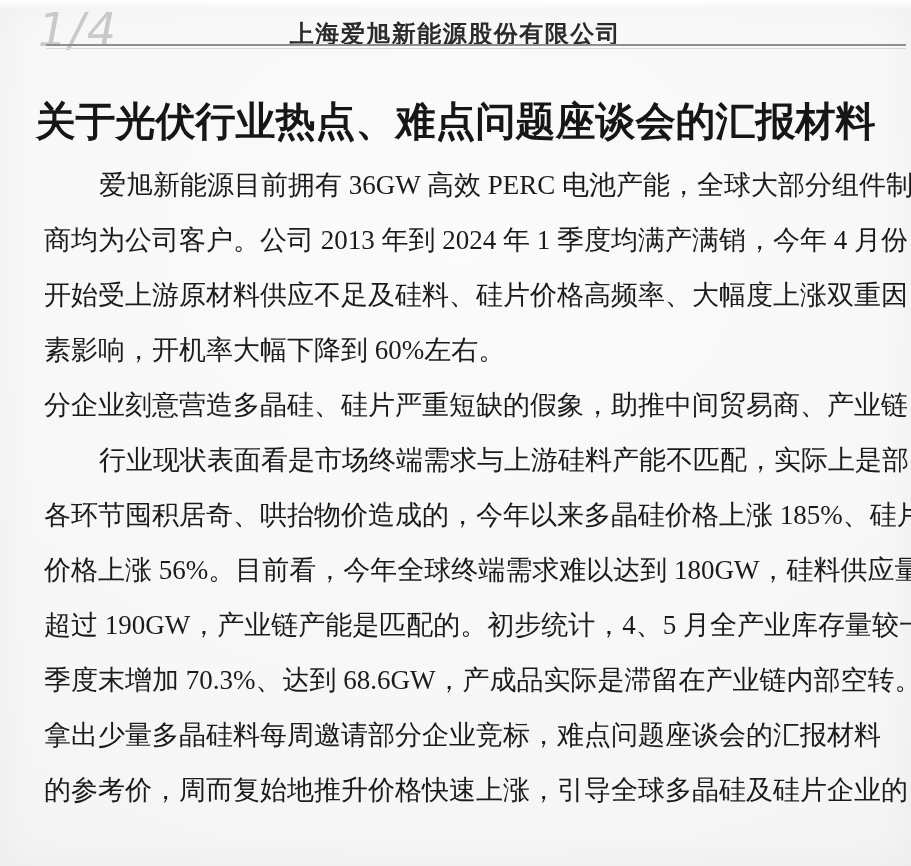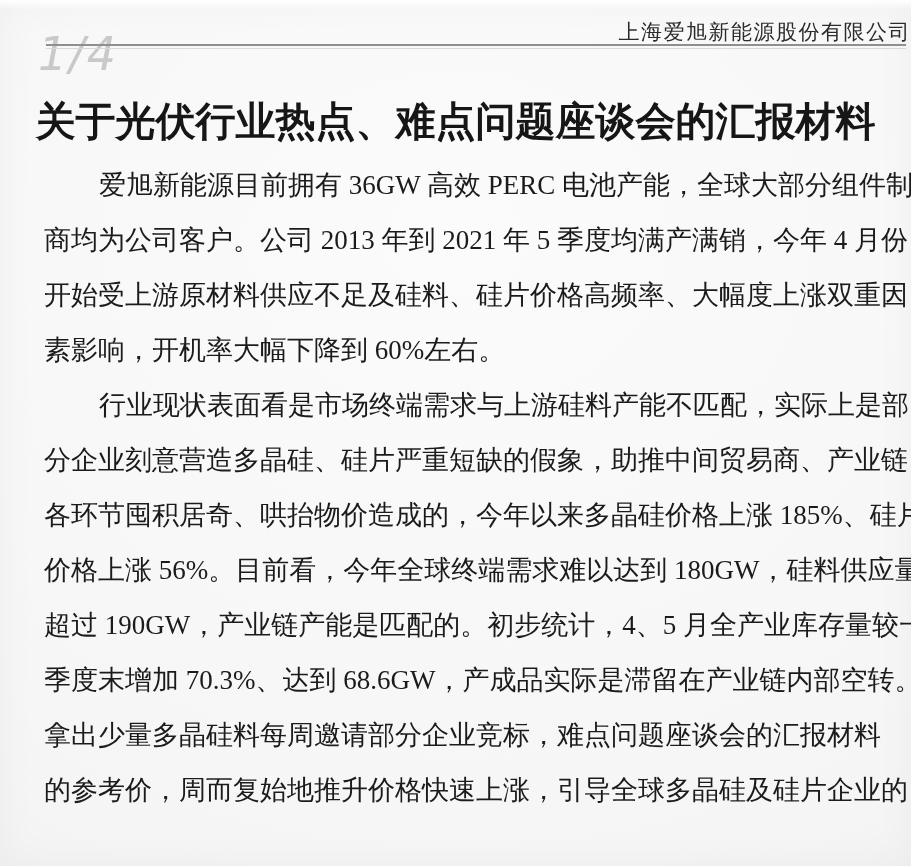--- a/index.html
+++ b/index.html
@@ -32,32 +32,32 @@
     top: 0px;
     left: 38px;
     font-family: "DejaVu Sans", sans-serif;
     font-style: italic;
     font-weight: 400;
     font-size: 46px;
     line-height: 60px;
     color: #c9c9c9;
     letter-spacing: 2px;
     user-select: none;
-    margin-top: 24px;
   }
   .header-company {
     position: absolute;
     top: 18px;
     left: 0;
     width: 100%;
-    text-align: right;
-    font-size: 21px;
+    text-align: center;
+    font-size: 24px;
     letter-spacing: 1.5px;
     color: #2b2b2b;
     font-family: "Liberation Sans", sans-serif;
+    font-weight: bold;
   }
   .header-rule {
     position: absolute;
     top: 44px;
     left: 46px;
     right: 5px;
     height: 2px;
     background: #8f8f90;
   }
   .header-rule-shadow {
@@ -116,28 +116,28 @@
 
   <div class="header-rule"></div>
   <div class="header-rule-shadow"></div>
 
   <h1 class="doc-title">关于光伏行业热点、难点问题座谈会的汇报材料</h1>
 
   <div class="body-text">
 
     <div class="paragraph">
       <div class="line indent">爱旭新能源目前拥有 36GW 高效 PERC 电池产能，全球大部分组件制造</div>
-      <div class="line">商均为公司客户。公司 2013 年到 2021 年 5 季度均满产满销，今年 4 月份</div>
+      <div class="line">商均为公司客户。公司 2013 年到 2024 年 1 季度均满产满销，今年 4 月份</div>
       <div class="line">开始受上游原材料供应不足及硅料、硅片价格高频率、大幅度上涨双重因</div>
       <div class="line short">素影响，开机率大幅下降到 60%左右。</div>
     </div>
 
     <div class="paragraph">
+      <div class="line">分企业刻意营造多晶硅、硅片严重短缺的假象，助推中间贸易商、产业链</div>
       <div class="line indent">行业现状表面看是市场终端需求与上游硅料产能不匹配，实际上是部</div>
-      <div class="line">分企业刻意营造多晶硅、硅片严重短缺的假象，助推中间贸易商、产业链</div>
       <div class="line">各环节囤积居奇、哄抬物价造成的，今年以来多晶硅价格上涨 185%、硅片</div>
       <div class="line">价格上涨 56%。目前看，今年全球终端需求难以达到 180GW，硅料供应量可</div>
       <div class="line">超过 190GW，产业链产能是匹配的。初步统计，4、5 月全产业库存量较一</div>
       <div class="line">季度末增加 70.3%、达到 68.6GW，产成品实际是滞留在产业链内部空转。</div>
     </div>
 
     <div class="paragraph">
       <div class="line">拿出少量多晶硅料每周邀请部分企业竞标，难点问题座谈会的汇报材料</div>
       <div class="line">的参考价，周而复始地推升价格快速上涨，引导全球多晶硅及硅片企业的</div>
     </div>

